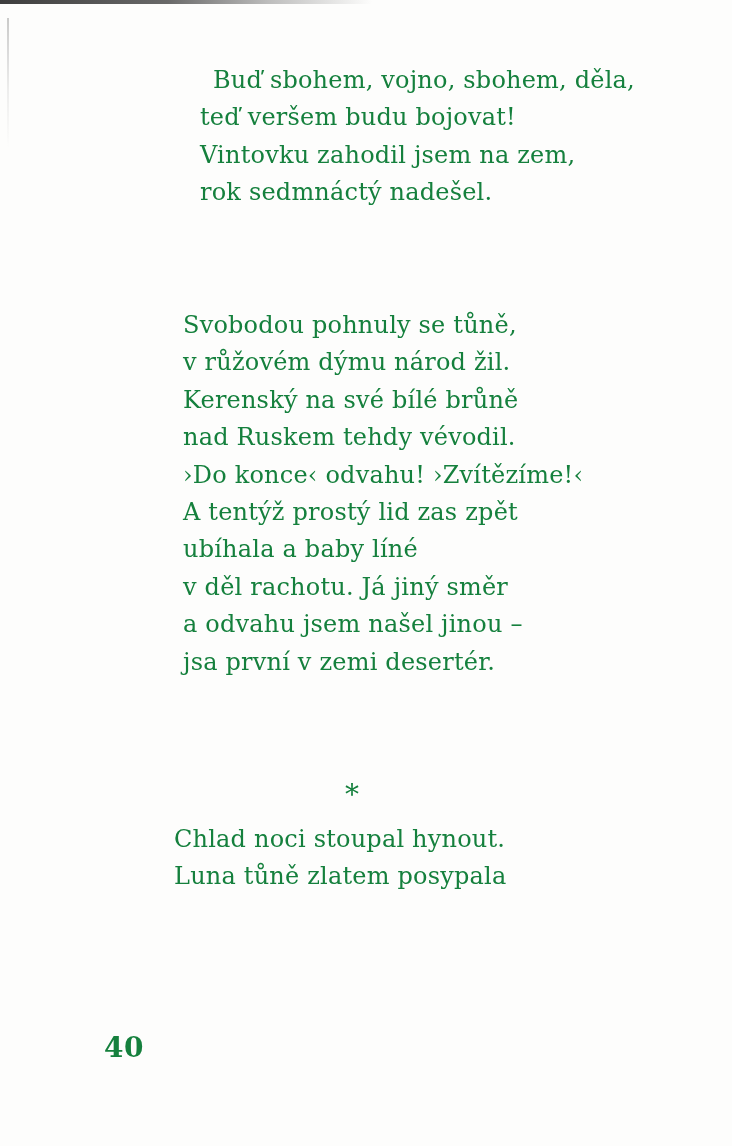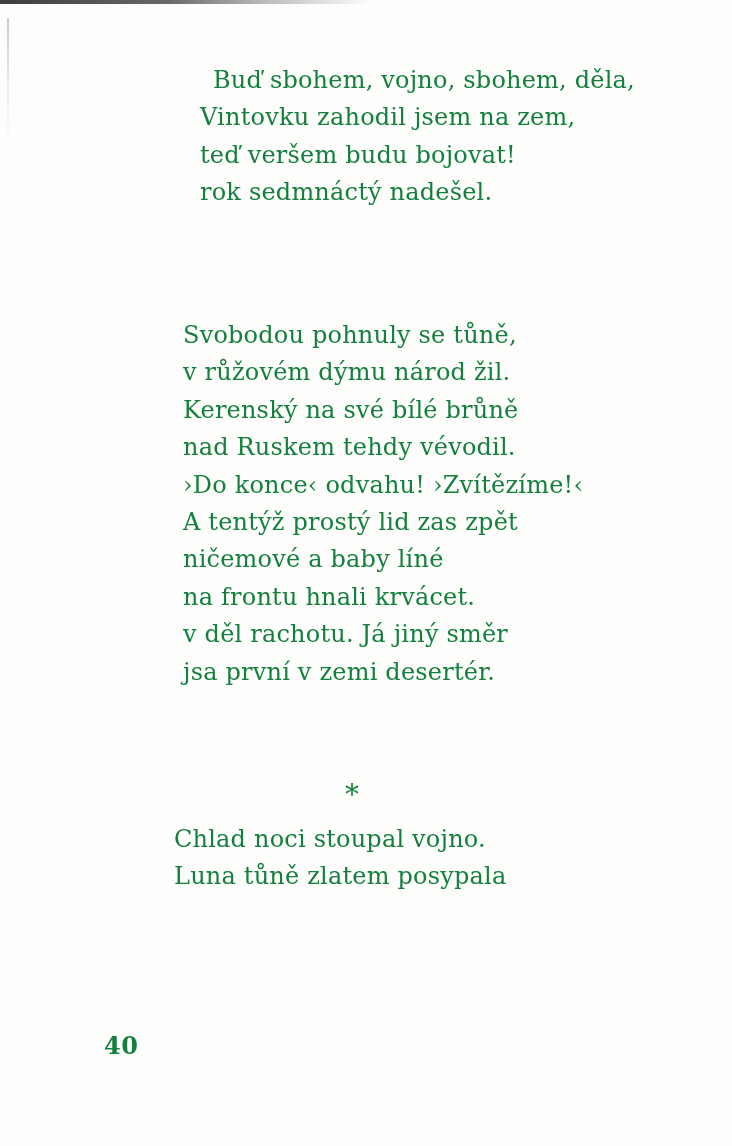--- a/index.html
+++ b/index.html
@@ -63,76 +63,76 @@
 
   .stanza { position: absolute; }
   .stanza .line {
     margin: 0;
     font-size: 24px;
     line-height: 37.4px;
     letter-spacing: 0.2px;
     white-space: pre;
   }
   .stanza-1 { top: 62px;  left: 200px; }
-  .stanza-2 { top: 317px; left: 183px; }
+  .stanza-2 { top: 307px; left: 183px; }
   .stanza-3 { top: 821px; left: 174px; }
   .stanza-1 .line.first { text-indent: 13px; }
 
   .separator {
     position: absolute;
     top: 776px; left: 175px;
     width: 354px;
     text-align: center;
     font-size: 28px;
     line-height: 37px;
   }
 
   .page-number {
     position: absolute;
     top: 1031px; left: 104px;
-    font-size: 24px;
+    font-size: 28px;
     font-weight: 700;
     letter-spacing: 0.5px;
   }
 </style>
 </head>
 <body>
 
 <div class="page">
 
   <div class="edge-top"></div>
   <div class="crease-left"></div>
   <div class="edge-right"></div>
 
   <div class="poem">
 
     <div class="stanza stanza-1">
       <p class="line first">Buď sbohem, vojno, sbohem, děla,</p>
+      <p class="line">teď veršem budu bojovat!</p>
       <p class="line">Vintovku zahodil jsem na zem,</p>
-      <p class="line">teď veršem budu bojovat!</p>
       <p class="line">rok sedmnáctý nadešel.</p>
     </div>
 
     <div class="stanza stanza-2">
       <p class="line">Svobodou pohnuly se tůně,</p>
       <p class="line">v růžovém dýmu národ žil.</p>
       <p class="line">Kerenský na své bílé brůně</p>
       <p class="line">nad Ruskem tehdy vévodil.</p>
       <p class="line">›Do konce‹ odvahu! ›Zvítězíme!‹</p>
       <p class="line">A tentýž prostý lid zas zpět</p>
-      <p class="line">ničemové a baby líné</p>
-      <p class="line">na frontu hnali krvácet.</p>
+      <p class="line">ubíhala a baby líné</p>
       <p class="line">v děl rachotu. Já jiný směr</p>
+      <p class="line">a odvahu jsem našel jinou –</p>
       <p class="line">jsa první v zemi desertér.</p>
     </div>
 
     <div class="separator">*</div>
 
     <div class="stanza stanza-3">
-      <p class="line">Chlad noci stoupal vojno.</p>
+      <p class="line">Chlad noci stoupal hynout.</p>
       <p class="line">Luna tůně zlatem posypala</p>
     </div>
 
   </div>
 
   <div class="page-number">40</div>
 
 </div>
 
 </body></html>

